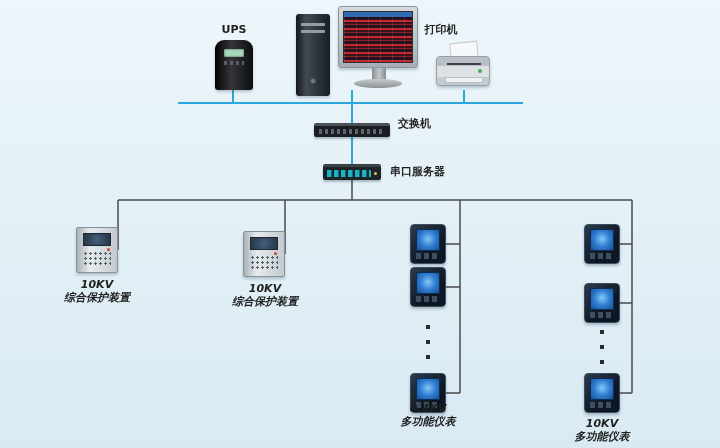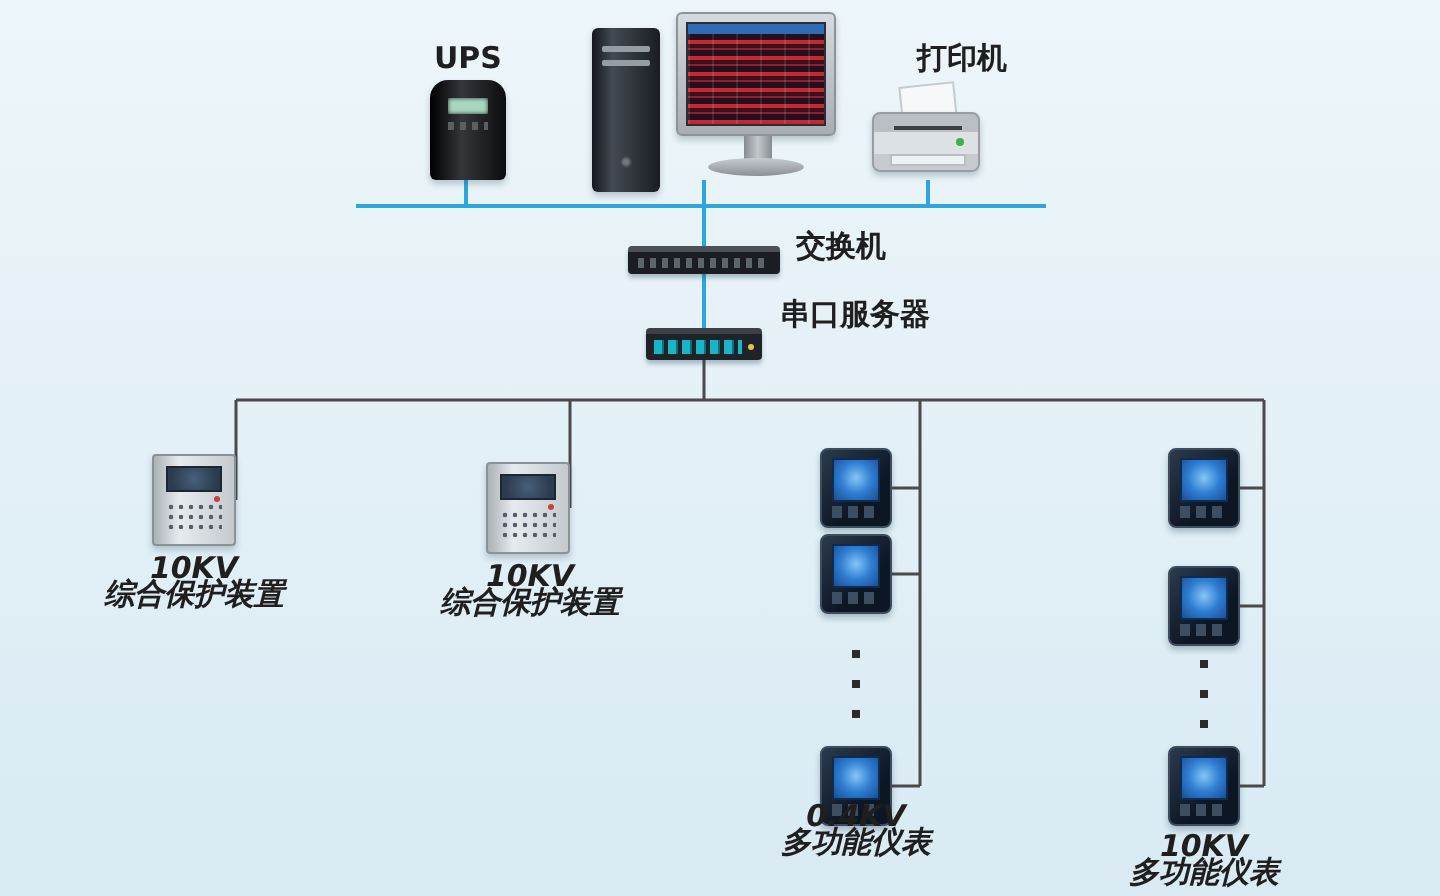--- a/index.html
+++ b/index.html
@@ -5,21 +5,21 @@
   :root{
     --bg-top:#edf6fa; --bg-bottom:#d9eaf3;
     --bus-color:#2ba7de; --wire-color:#4a4a4a; --label-color:#1f1f1f;
   }
   *{margin:0;padding:0;box-sizing:border-box;}
   body{font-family:"DejaVu Sans","Liberation Sans",sans-serif;}
   .stage{position:relative;width:720px;height:448px;overflow:hidden;
          background:linear-gradient(180deg,var(--bg-top),var(--bg-bottom));}
   .wires{position:absolute;left:0;top:0;width:720px;height:448px;}
   .abs{position:absolute;}
-  .label{position:absolute;color:var(--label-color);font-size:15px;font-weight:bold;
+  .label{position:absolute;color:var(--label-color);font-size:11px;font-weight:bold;
          text-align:center;line-height:13px;white-space:nowrap;}
   .label .sub{display:block;font-style:italic;}
 
   
   .ups{left:215px;top:40px;width:38px;height:50px;border-radius:9px 9px 3px 3px;
        background:linear-gradient(90deg,#000 0%,#34363a 42%,#0b0c0d 100%);
        box-shadow:0 2px 3px rgba(30,60,80,.25);}
   .ups-screen{position:absolute;left:9px;top:9px;width:20px;height:8px;background:#a7d8bd;
        border-radius:1px;box-shadow:inset 0 0 2px #2a2a2a;}
   .ups-btns{position:absolute;left:9px;top:21px;width:20px;height:4px;
@@ -138,38 +138,38 @@
     <div class="drive d1"></div>
     <div class="drive d2"></div>
     <div class="pwr"></div>
   </div>
   <div class="abs monitor">
     <div class="monitor-screen"></div>
   </div>
   <div class="abs stand-neck"></div>
   <div class="abs stand-base"></div>
 
-  <div class="label" style="left:456px;top:23px;width:50px;text-align:center;">打印机</div>
+  <div class="label" style="left:416px;top:23px;width:50px;text-align:center;">打印机</div>
   <div class="abs printer-paper"></div>
   <div class="abs printer-body">
     <div class="printer-slot"></div>
     <div class="printer-led"></div>
     <div class="printer-tray"></div>
   </div>
 
   <div class="abs switch">
     <div class="switch-ports"></div>
   </div>
   <div class="label" style="left:398px;top:117px;text-align:left;">交换机</div>
 
   <div class="abs serial">
     <div class="serial-ports"></div>
     <div class="serial-led"></div>
   </div>
-  <div class="label" style="left:390px;top:151px;text-align:center;">串口服务器</div>
+  <div class="label" style="left:390px;top:165px;text-align:center;">串口服务器</div>
 
   <div class="abs relay" style="left:76px;top:227px;">
     <div class="relay-screen"></div>
     <div class="relay-led"></div>
     <div class="relay-keys"></div>
   </div>
   <div class="label" style="left:52px;top:278px;width:90px;">
     <span class="sub">10KV</span>
     <span class="sub">综合保护装置</span>
   </div>

